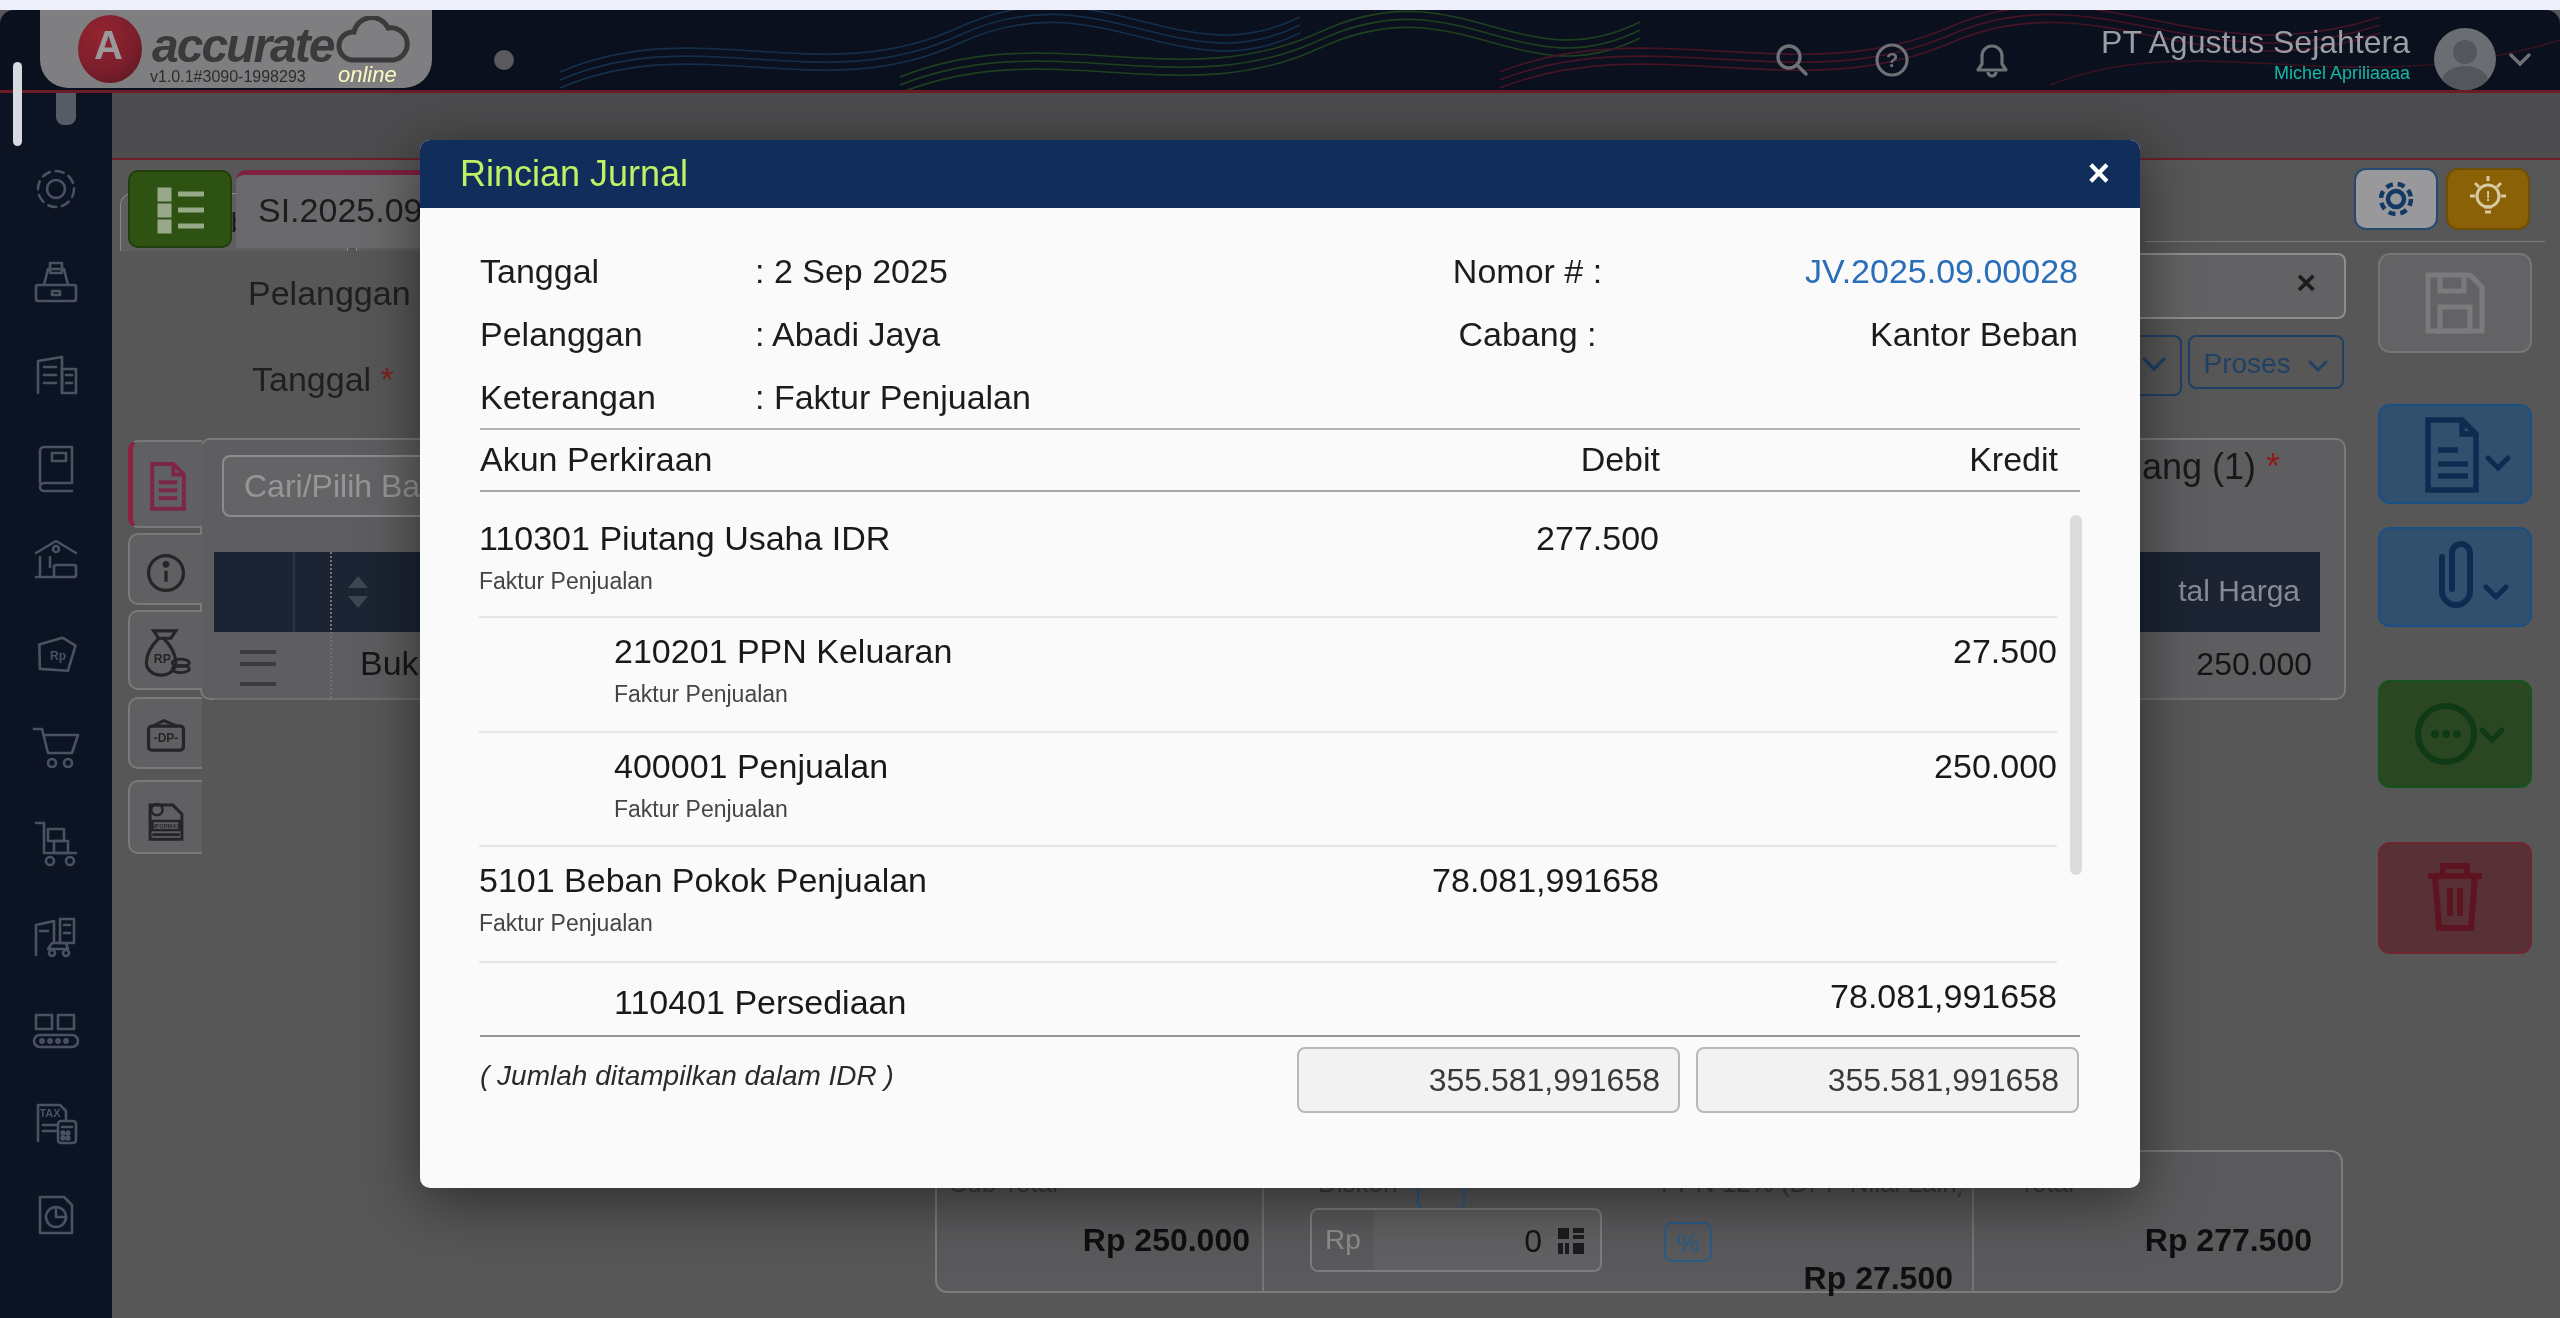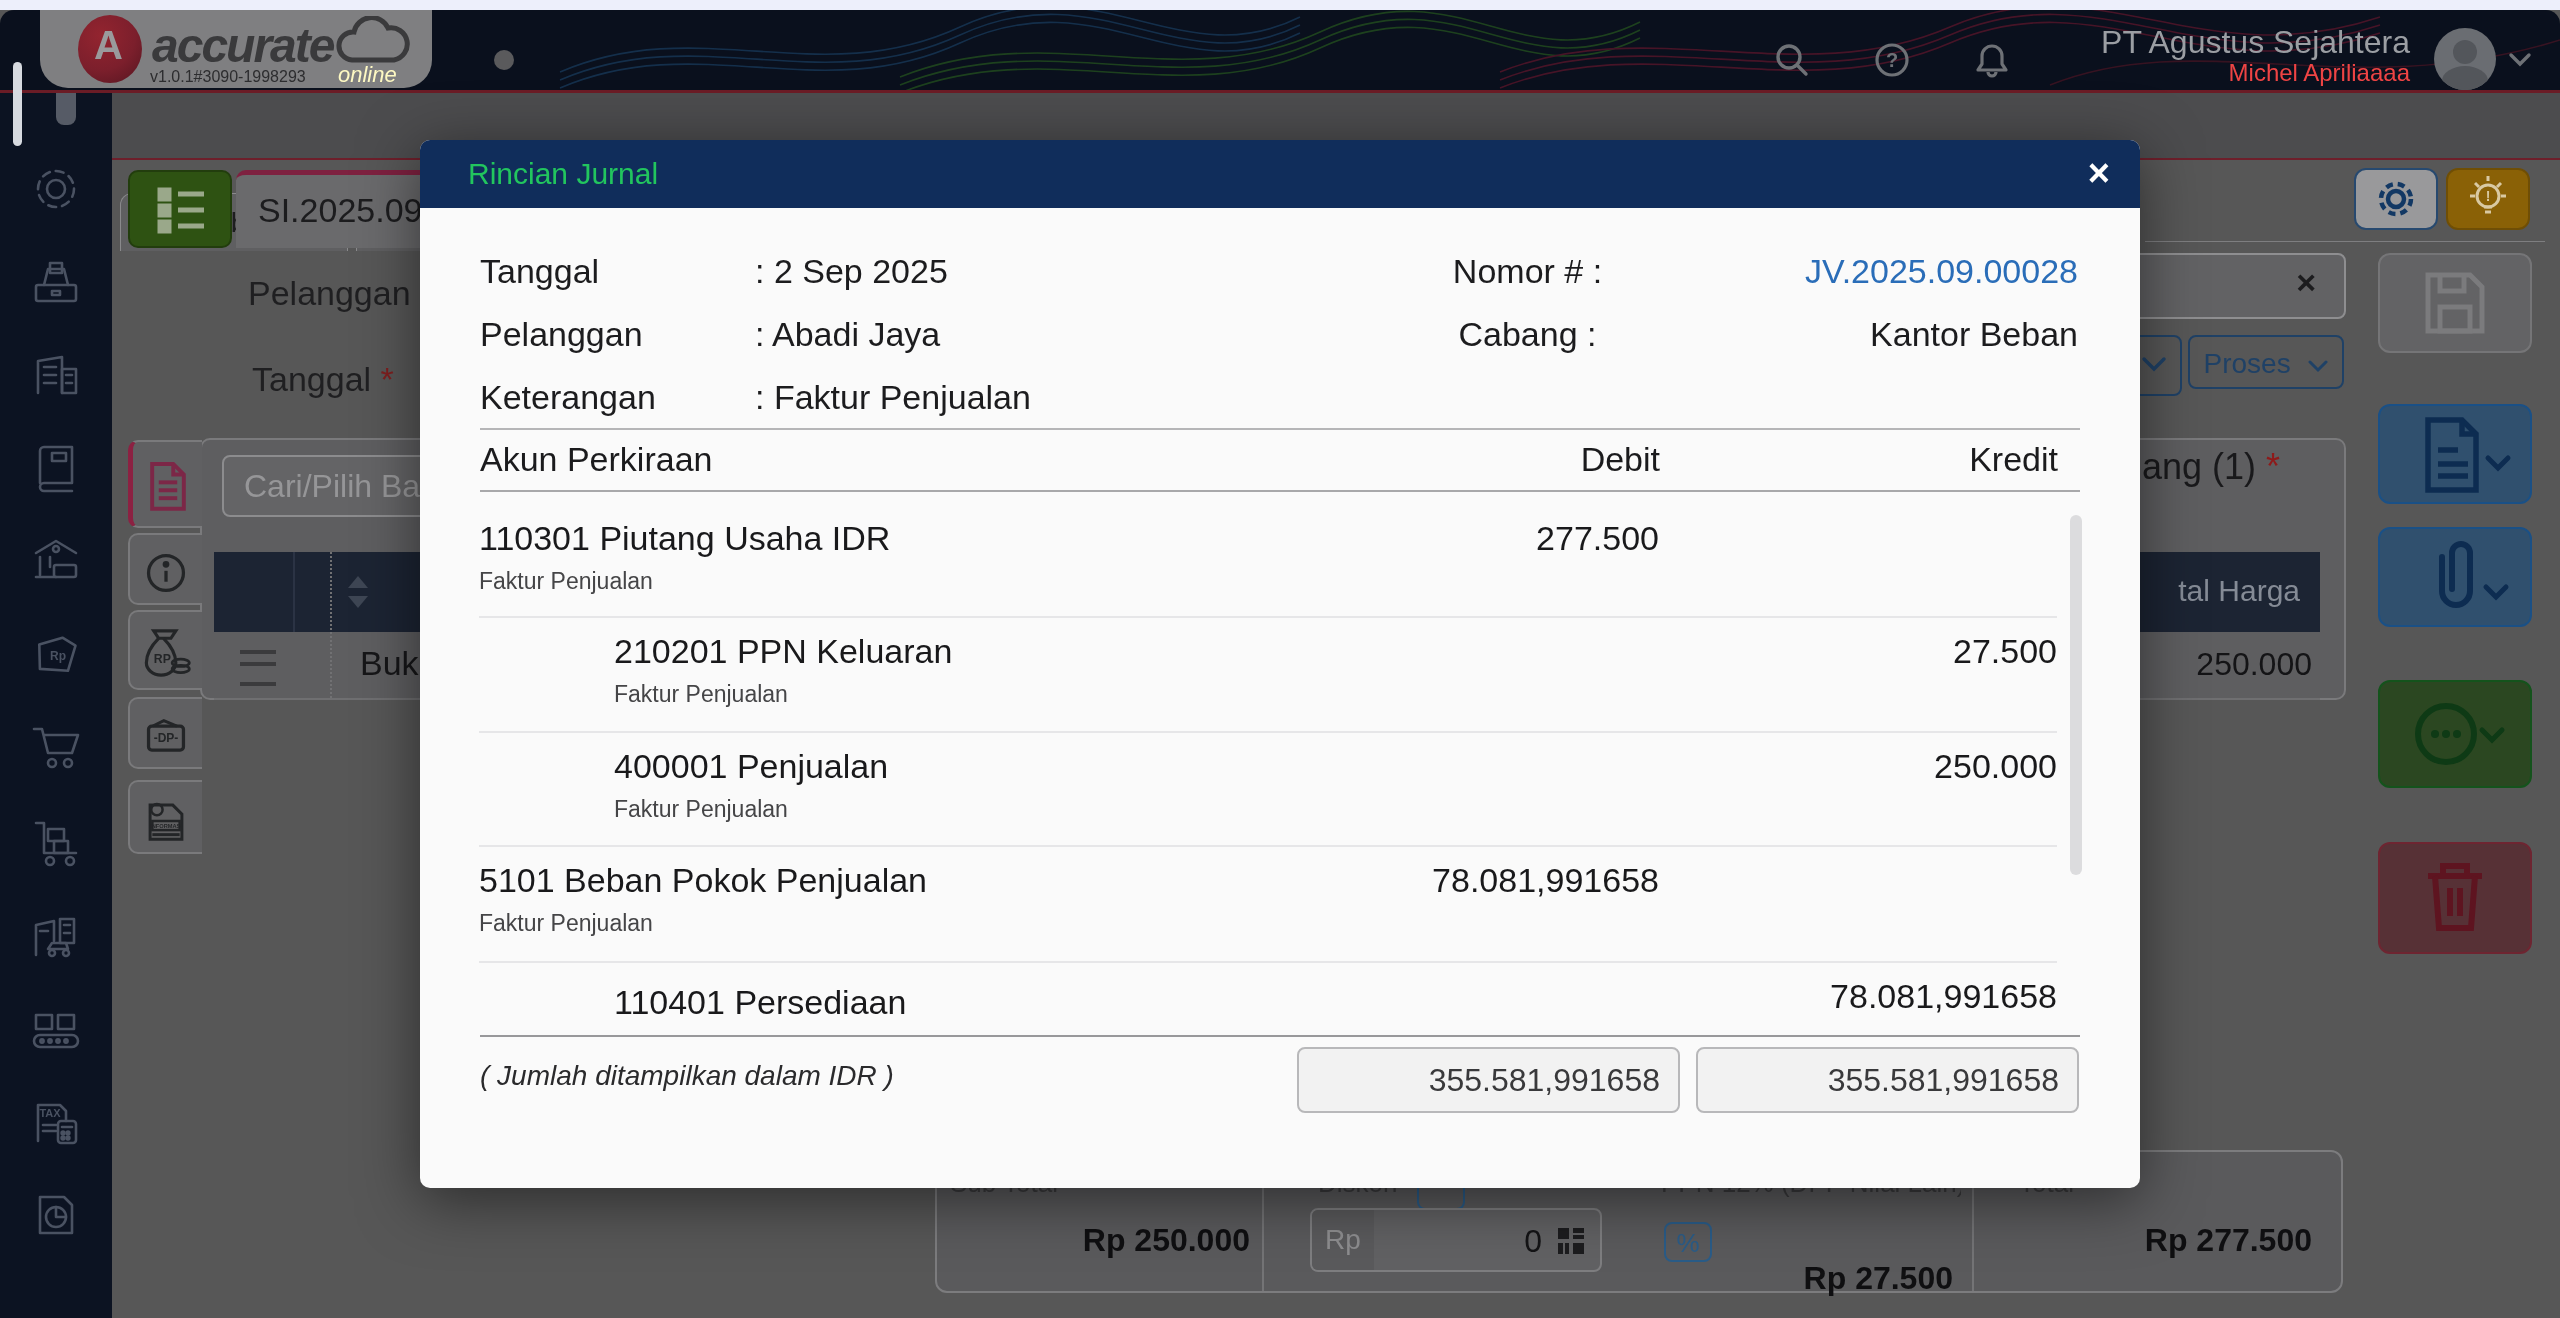--- a/index.html
+++ b/index.html
@@ -18,21 +18,21 @@
              background:radial-gradient(circle at 35% 30%,#93242f 0%,#7c1f2c 55%,#541520 100%);}
   .logo-mark span{position:absolute;left:16px;top:8px;font-size:40px;font-weight:700;color:#9a9a9c;}
   .brand-name{left:112px;top:8px;font-size:48px;font-weight:700;font-style:italic;
               letter-spacing:-2px;color:#3a3a3c;}
   .brand-version{left:110px;top:58px;font-size:16px;color:#2d2d2f;}
   .brand-online{left:298px;top:52px;font-size:22px;font-weight:400;font-style:italic;color:#fef9c3;}
   .header-dot{left:494px;top:40px;width:20px;height:20px;border-radius:50%;background:#5a5a5c;}
   .hicon{top:30px;width:40px;height:40px;color:#6e7176;}
   .company-block{right:150px;top:14px;text-align:right;}
   .company-name{font-size:32px;color:#9b9ea3;line-height:36px;}
-  .company-user{font-size:24px;color:#ef4444;line-height:26px;}
+  .company-user{font-size:18px;color:#14b8a6;line-height:26px;}
   .avatar{right:64px;top:18px;width:62px;height:62px;border-radius:50%;background:#6a6d72;overflow:hidden;}
   .avatar-head{position:absolute;left:19px;top:12px;width:24px;height:24px;border-radius:50%;background:#53565b;}
   .avatar-body{position:absolute;left:8px;top:38px;width:46px;height:30px;border-radius:50% 50% 0 0;background:#53565b;}
   .header-chevron{right:28px;top:42px;}
   .header-line{left:0;top:90px;width:2560px;height:3px;background:#6b1c26;}
 
   
   .tabbar{left:0;top:93px;width:2560px;height:65px;background:#4c4c4e;}
   .tab{top:100px;height:58px;border-radius:12px 12px 0 0;border:1px solid #8a8a8c;border-bottom:none;
        background:#5f5f61;color:#1d1d1f;font-size:28px;text-align:center;box-sizing:border-box;}
@@ -114,21 +114,21 @@
   .diskon-val{position:absolute;right:56px;top:0;height:60px;background:transparent;border:none;outline:none;
              width:120px;font-size:32px;color:#141416;text-align:right;font-family:"Liberation Sans",sans-serif;}
   .calc-icon{position:absolute;right:14px;top:16px;}
   .pct-badge{left:1664px;top:1222px;width:48px;height:40px;border:2px solid #2a5c88;border-radius:8px;
              color:#2a5c88;font-size:26px;text-align:center;line-height:38px;box-sizing:border-box;}
 
   
   .modal{left:420px;top:140px;width:1720px;height:1048px;background:#fafafa;border-radius:10px;
          box-shadow:0 12px 60px rgba(0,0,0,0.5);z-index:10;}
   .modal-head{position:absolute;left:0;top:0;width:1720px;height:68px;background:#102d5b;border-radius:10px 10px 0 0;}
-  .modal-title{position:absolute;left:48px;top:0;line-height:68px;font-size:30px;color:#22c55e;}
+  .modal-title{position:absolute;left:40px;top:0;line-height:68px;font-size:36px;color:#bef264;}
   .modal-close{position:absolute;right:30px;top:12px;font-size:38px;font-weight:700;color:#ffffff;cursor:pointer;}
   .minfo{position:absolute;left:60px;width:1600px;height:44px;font-size:34px;color:#1c1c1e;}
   .minfo .val{position:absolute;left:275px;top:0;}
   .minfo .rlabel{position:absolute;left:900px;top:0;width:295px;text-align:center;}
   .minfo .rval{position:absolute;right:2px;top:0;text-align:left;}
   .link{color:#2a6db8;}
   .mline{position:absolute;left:60px;width:1600px;height:2px;}
   .mthead{position:absolute;left:60px;top:300px;width:1578px;height:44px;font-size:34px;color:#1b1b1d;}
   .mthead .debit{position:absolute;right:398px;top:0;}
   .mthead .kredit{position:absolute;right:0;top:0;}

